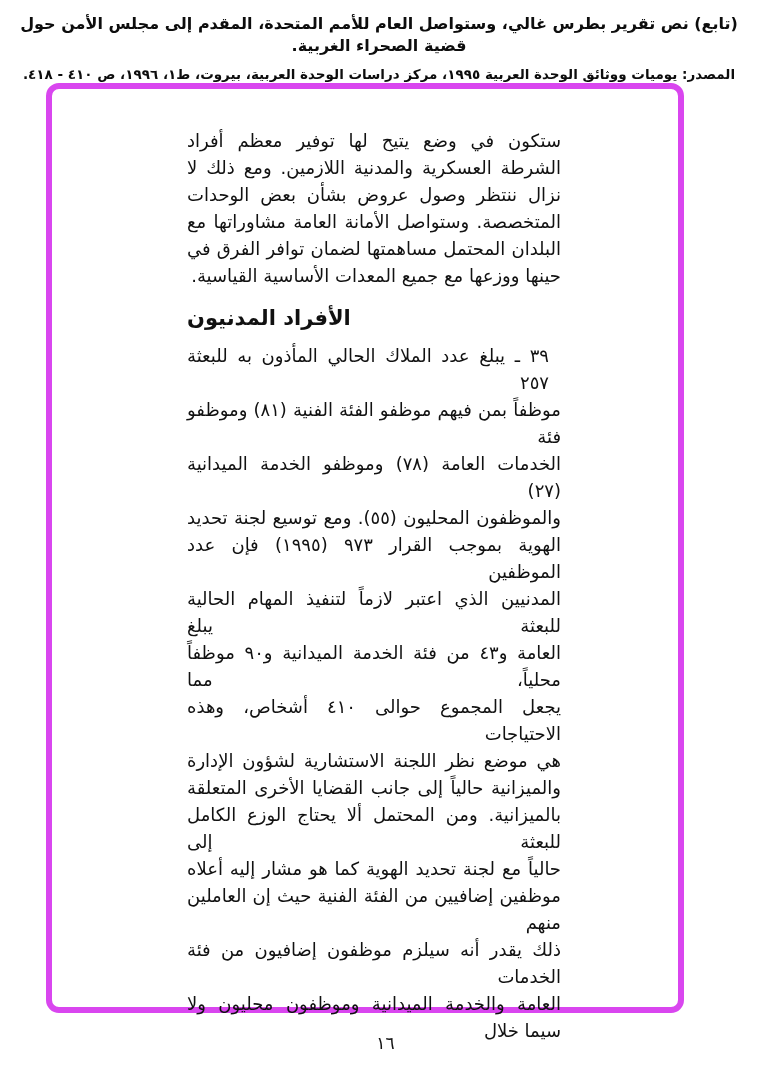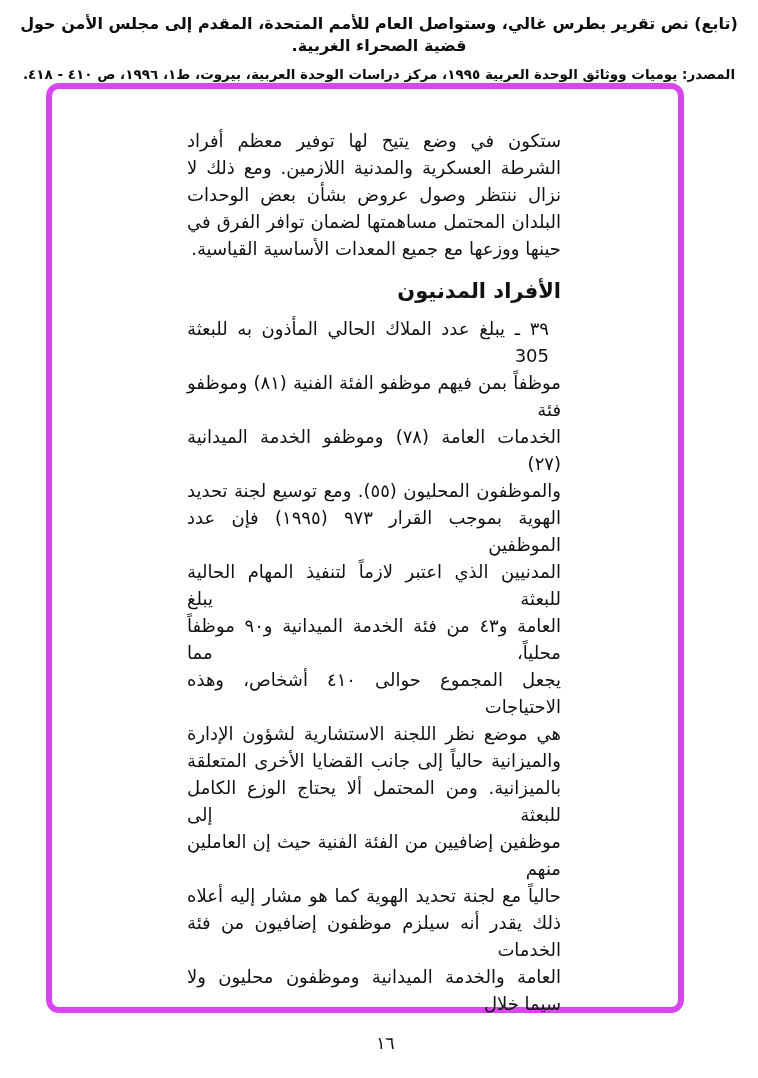--- a/index.html
+++ b/index.html
@@ -52,21 +52,21 @@
     text-align: justify;
     text-align-last: justify;
     white-space: normal;
   }
   .para .line:last-child { text-align-last: start; }
   .p39 .line:first-child { padding-right: 12px; }
 
   .sec-heading {
     font-size: 21px;
     font-weight: bold;
-    text-align: right;
+    text-align: left;
     margin: 14px 0 9px 0;
     line-height: 30px;
   }
 
   
   .page-num {
     position: absolute;
     left: 0; right: 0;
     top: 1033px;
     text-align: center;
@@ -87,40 +87,41 @@
     <div class="header-source">المصدر: يوميات ووثائق الوحدة العربية ١٩٩٥، مركز دراسات الوحدة العربية، بيروت، ط١، ١٩٩٦، ص ٤١٠ - ٤١٨.</div>
   </header>
 
   <div class="green-box">
     <div class="text-col">
 
       <div class="para intro">
           <div class="line">ستكون في وضع يتيح لها توفير معظم أفراد</div>
           <div class="line">الشرطة العسكرية والمدنية اللازمين. ومع ذلك لا</div>
           <div class="line">نزال ننتظر وصول عروض بشأن بعض الوحدات</div>
+          <div class="line">المتخصصة. وستواصل الأمانة العامة مشاوراتها مع</div>
           <div class="line">البلدان المحتمل مساهمتها لضمان توافر الفرق في</div>
           <div class="line">حينها ووزعها مع جميع المعدات الأساسية القياسية.</div>
         </div>
 
       <h2 class="sec-heading">الأفراد المدنيون</h2>
 
       <div class="para p39">
-          <div class="line">٣٩ ـ يبلغ عدد الملاك الحالي المأذون به للبعثة 305</div>
+          <div class="line">٣٩ ـ يبلغ عدد الملاك الحالي المأذون به للبعثة ٢٥٧</div>
           <div class="line">موظفاً بمن فيهم موظفو الفئة الفنية (٨١) وموظفو فئة</div>
           <div class="line">الخدمات العامة (٧٨) وموظفو الخدمة الميدانية (٢٧)</div>
           <div class="line">والموظفون المحليون (٥٥). ومع توسيع لجنة تحديد</div>
           <div class="line">الهوية بموجب القرار ٩٧٣ (١٩٩٥) فإن عدد الموظفين</div>
           <div class="line">المدنيين الذي اعتبر لازماً لتنفيذ المهام الحالية للبعثة يبلغ</div>
           <div class="line">العامة و٤٣ من فئة الخدمة الميدانية و٩٠ موظفاً محلياً، مما</div>
           <div class="line">يجعل المجموع حوالى ٤١٠ أشخاص، وهذه الاحتياجات</div>
           <div class="line">هي موضع نظر اللجنة الاستشارية لشؤون الإدارة</div>
           <div class="line">والميزانية حالياً إلى جانب القضايا الأخرى المتعلقة</div>
           <div class="line">بالميزانية. ومن المحتمل ألا يحتاج الوزع الكامل للبعثة إلى</div>
+          <div class="line">حالياً مع لجنة تحديد الهوية كما هو مشار إليه أعلاه</div>
           <div class="line">موظفين إضافيين من الفئة الفنية حيث إن العاملين منهم</div>
-          <div class="line">حالياً مع لجنة تحديد الهوية كما هو مشار إليه أعلاه</div>
           <div class="line">ذلك يقدر أنه سيلزم موظفون إضافيون من فئة الخدمات</div>
           <div class="line">العامة والخدمة الميدانية وموظفون محليون ولا سيما خلال</div>
         </div>
 
     </div>
   </div>
 
   <div class="page-num">١٦</div>
 
 </div>

